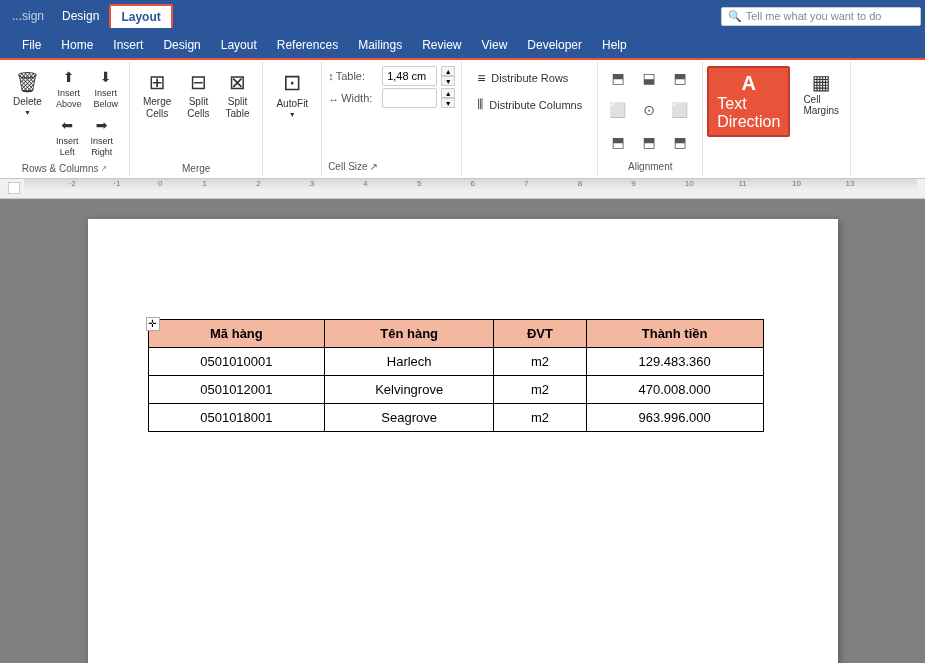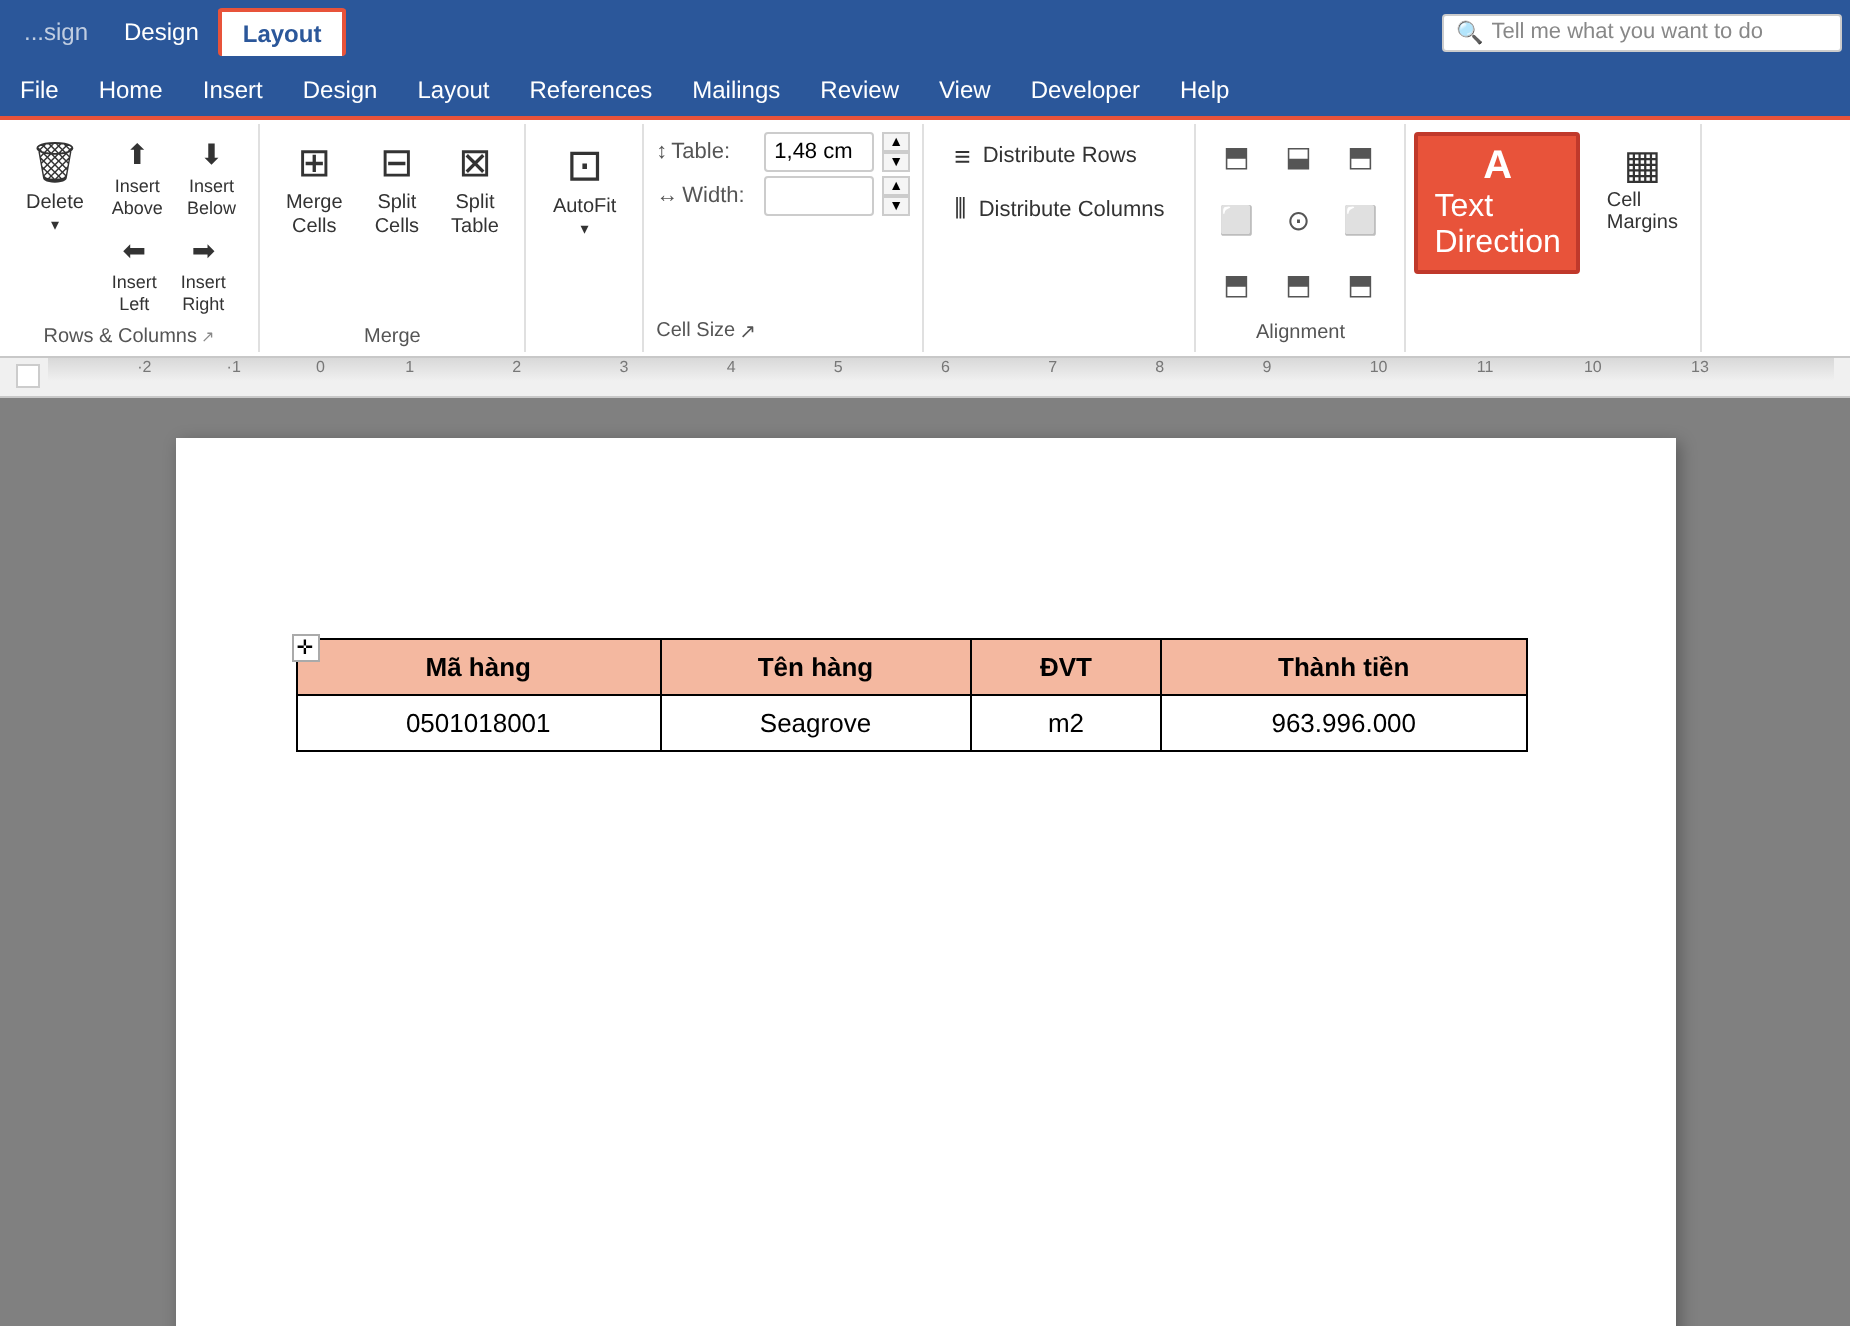--- a/index.html
+++ b/index.html
@@ -272,21 +272,21 @@
   <div class="tab-item">Design</div>
   <div class="tab-item layout-active">Layout</div>
   <div style="margin-left: auto; display:flex; align-items:center; gap:4px;">
     <div class="search-box">
       <span>🔍</span>
       <span>Tell me what you want to do</span>
     </div>
   </div>
 </div>
 
-<div style="display:flex; align-items:center; background:#2b579a; height:28px; border-bottom:2px solid #e8533a; padding:0 0;">
+<div style="display:flex; align-items:center; background:#2b579a; height:28px; border-bottom:2px solid #e8533a; padding:0 12px;">
   <div class="tab-item">File</div>
   <div class="tab-item">Home</div>
   <div class="tab-item">Insert</div>
   <div class="tab-item">Design</div>
   <div class="tab-item">Layout</div>
   <div class="tab-item">References</div>
   <div class="tab-item">Mailings</div>
   <div class="tab-item">Review</div>
   <div class="tab-item">View</div>
   <div class="tab-item">Developer</div>
@@ -468,20 +468,32 @@
     <table class="data-table">
       <thead>
         <tr>
           <th>Mã hàng</th>
           <th>Tên hàng</th>
           <th>ĐVT</th>
           <th>Thành tiền</th>
         </tr>
       </thead>
       <tbody id="table-body">
+      <tr>
+            <td>0501010001</td>
+            <td>Harlech</td>
+            <td>m2</td>
+            <td>129.483.360</td>
+          </tr>
+          <tr>
+            <td>0501012001</td>
+            <td>Kelvingrove</td>
+            <td>m2</td>
+            <td>470.008.000</td>
+          </tr>
           <tr>
             <td>0501018001</td>
             <td>Seagrove</td>
             <td>m2</td>
             <td>963.996.000</td>
           </tr>
         </tbody>
     </table>
 
   </div>

